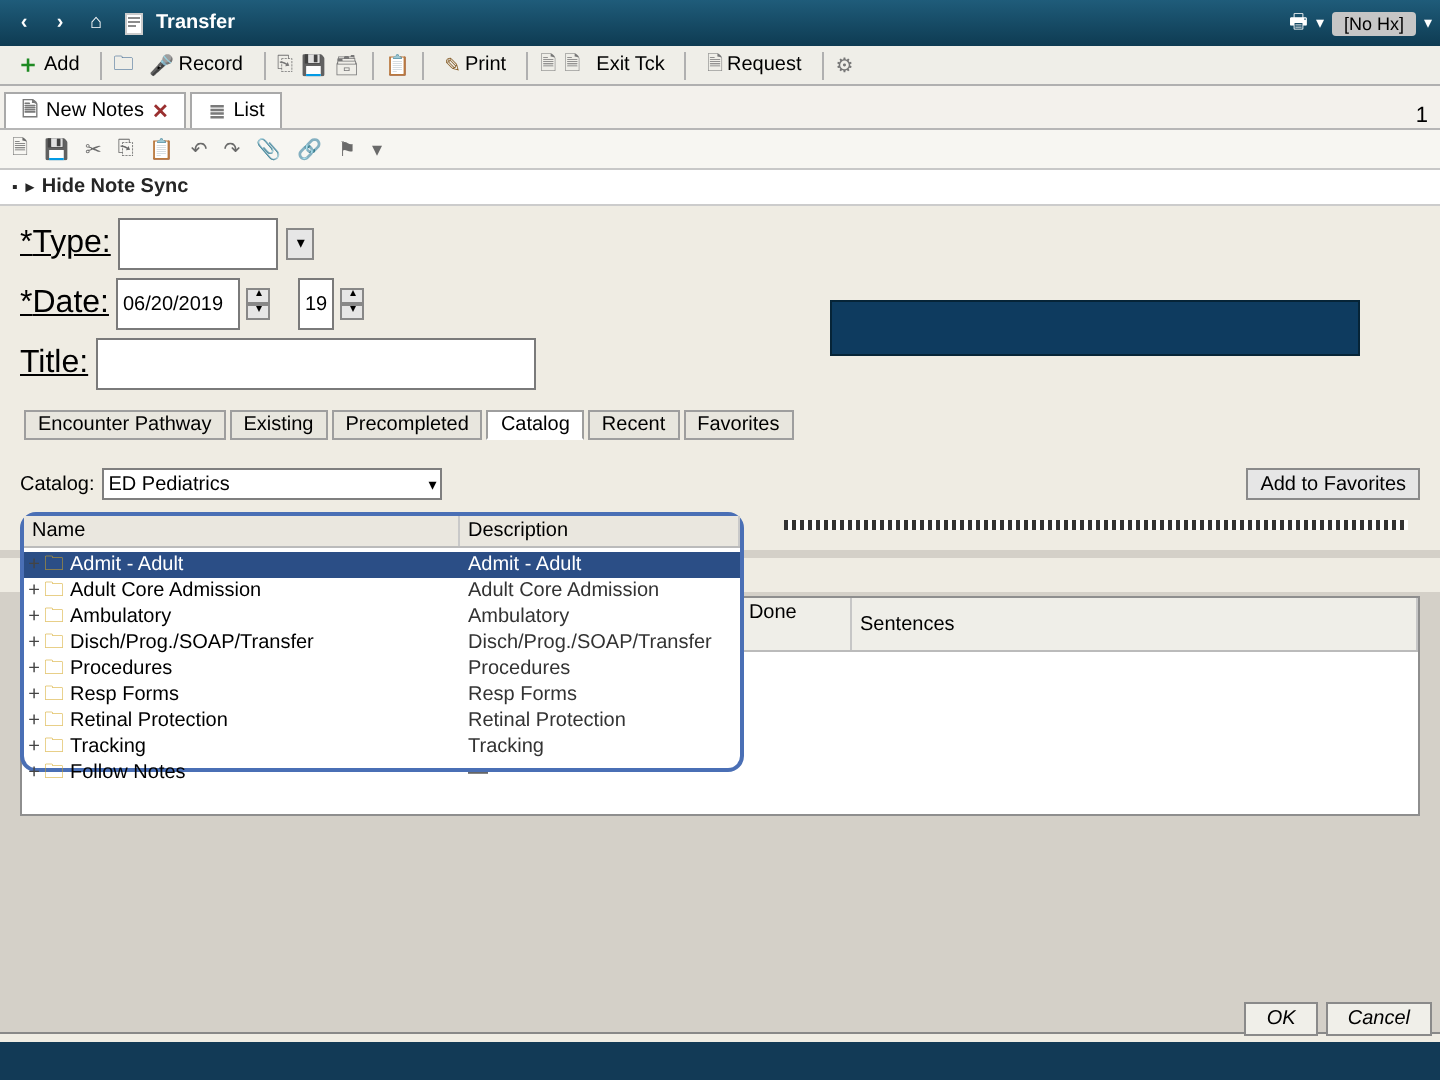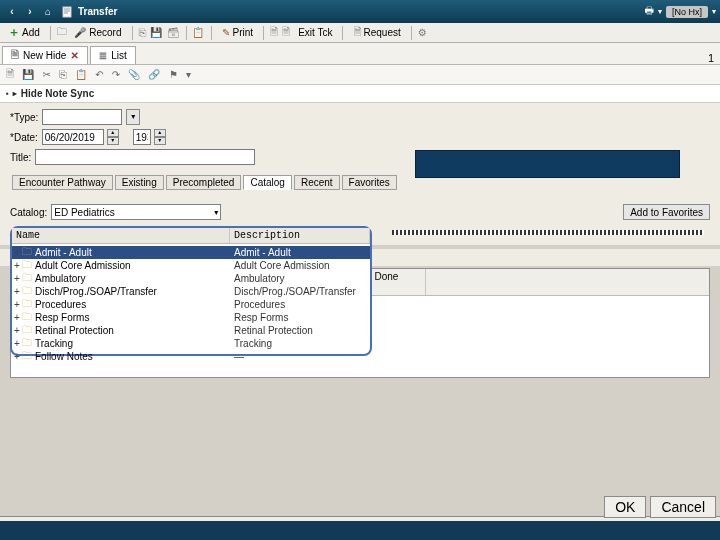--- a/index.html
+++ b/index.html
@@ -27,42 +27,42 @@
   .tabstrip .rightnum { margin-left: auto; padding: 0 4px; font-size: 11px; }
 
   .toolbar2 { height: 20px; background: #f7f6f2; border-bottom: 1px solid #c8c8c8; display: flex; align-items: center; padding: 0 6px; gap: 8px; color: #6a6a6a; }
   .toolbar2 span { cursor: default; }
 
   .sectionbar { height: 18px; background: #fff; border-bottom: 1px solid #ccc; display: flex; align-items: center; padding: 0 6px; gap: 4px; font-weight: bold; font-size: 10px; color: #262626; }
   .sectionbar .arrow { font-size: 8px; }
 
   .form { background: #efece3; padding: 6px 10px 10px; }
   .form .row { display: flex; align-items: center; margin-bottom: 4px; gap: 4px; }
-  .form label { font-size: 10px; }
+  .form label { font-size: 16px; text-decoration: underline; }
   .req::before { content: "*"; color: #000; }
-  .form input[type="text"] { border: 1px solid #7a7a7a; background: #fff; height: 16px; padding: 0 2px; font-size: 10px; }
+  .form input[type="text"] { border: 1px solid #7a7a7a; background: #fff; height: 16px; padding: 12px 2px; font-size: 10px; }
   .form .date { width: 62px; }
   .form .time { width: 18px; }
   .form .type { width: 80px; }
   .form .updown { display: inline-flex; flex-direction: column; margin-left: -1px; }
   .form .updown span { width: 12px; height: 8px; background: #e6e6e6; border: 1px solid #888; font-size: 6px; line-height: 5px; text-align: center; }
   .form .titlefield { width: 220px; border: 1px solid #bcb7a8; background: #efece3; height: 16px; }
 
   .subtabs { display: flex; gap: 2px; padding: 6px 2px 0; }
   .subtabs .stab { border: 1px solid #9e9e9e; background: #e8e6de; padding: 1px 6px; font-size: 10px; }
   .subtabs .stab.active { background: #fff; border-bottom-color: #fff; position: relative; z-index: 2; text-align: center; }
 
   .catalog { background: #efece3; padding: 4px 10px 10px; position: relative; }
   .catline { display: flex; align-items: center; gap: 4px; margin-bottom: 6px; }
   .catline .catselect { width: 170px; height: 16px; border: 1px solid #7f7f7f; background: #fff; display: flex; align-items: center; padding: 0 2px; justify-content: space-between; }
   .catline .favbtn { border: 1px solid #8a8a8a; background: #e6e6e6; padding: 0 6px; height: 16px; display: flex; align-items: center; }
 
   .tree-wrap { border: 2px solid #4a6fb5; border-radius: 8px; padding: 0; background: #fff; width: 362px; height: 130px; position: relative; }
   .treehdr { display: flex; background: #eae7df; border-bottom: 1px solid #bbb; font-size: 10px; }
-  .treehdr .col { padding: 2px 4px; border-right: 1px solid #c9c9c9; font-family: Liberation Mono, monospace; }
+  .treehdr .col { padding: 2px 4px; border-right: 1px solid #c9c9c9; }
   .treehdr .c1 { flex: 1; }
   .treehdr .c2 { width: 140px; }
   .tree { padding: 2px 0; }
   .tree .tr { display: flex; font-size: 10px; height: 13px; align-items: center; }
   .tree .tr.first { background: #2b4e86; color: #fff; }
   .tree .expander { width: 10px; text-align: center; color: #444; }
   .tree .folder { width: 12px; color: #d4a520; }
   .tree .n1 { flex: 1; padding-left: 1px; white-space: nowrap; overflow: hidden; }
   .tree .n2 { width: 140px; padding-left: 4px; white-space: nowrap; overflow: hidden; color: #333; }
   .tree .tr.first .n2 { color: #fff; }
@@ -82,21 +82,21 @@
   .listhdr .lc { padding: 2px 4px; border-right: 1px solid #c6c6c6; font-size: 10px; display: flex; align-items: center; gap: 2px; }
   .lc1 { width: 55px; }
   .lc2 { width: 100px; }
   .lc3 { width: 50px; }
   .lc4 { width: 80px; }
   .lc5 { width: 130px; }
   .lc6 { flex: 1; }
 
   .statusbar { position: absolute; left: 0; right: 0; bottom: 19px; height: 5px; border-top: 1px solid #888; background: #efece3; }
   .buttonbar { position: absolute; right: 4px; bottom: 22px; display: flex; gap: 4px; }
-  .buttonbar button { border: 1px solid #8a8a8a; background: #f0efe9; padding: 2px 10px; font-size: 14px; }
+  .buttonbar button { border: 1px solid #8a8a8a; background: #f0efe9; padding: 2px 10px; font-size: 10px; font-style: italic; }
 
   .footer { position: absolute; left: 0; right: 0; bottom: 0; height: 19px; background: #123a56; }
 
   svg.noteicon { width: 12px; height: 12px; }
 </style>
 </head>
 <body>
 
 <div class="titlebar">
   <div class="nav">
@@ -152,21 +152,21 @@
       <span class="gray">🗎</span>
       <span>Request</span>
     </div>
   <div class="sep"></div>
   <span class="gray">⚙</span>
 </div>
 
 <div class="tabstrip">
   <div class="tab">
     <span class="icon">🗎</span>
-    <span>New Hide</span>
+    <span>New Notes</span>
     <span class="x">✕</span>
   </div>
   <div class="tab">
     <span class="icon">≣</span>
     <span>List</span>
   </div>
   <div class="rightnum">1</div>
 </div>
 
 <div class="toolbar2">
@@ -317,20 +317,21 @@
 <div class="listbox">
   <div class="listhdr">
     <div class="lc lc1">
         <span>Title</span>
         <span style="font-size:7px;">▲</span>
       </div>
     <div class="lc lc2">Encounter pathway</div>
     <div class="lc lc3">Shared</div>
     <div class="lc lc4">Last changed by</div>
     <div class="lc lc5">Perform/Service Done Time</div>
+    <div class="lc lc6">Sentences</div>
   </div>
 </div>
 
 <div class="statusbar"></div>
 <div class="buttonbar">
   <button>OK</button>
   <button>Cancel</button>
 </div>
 <div class="footer"></div>
 

